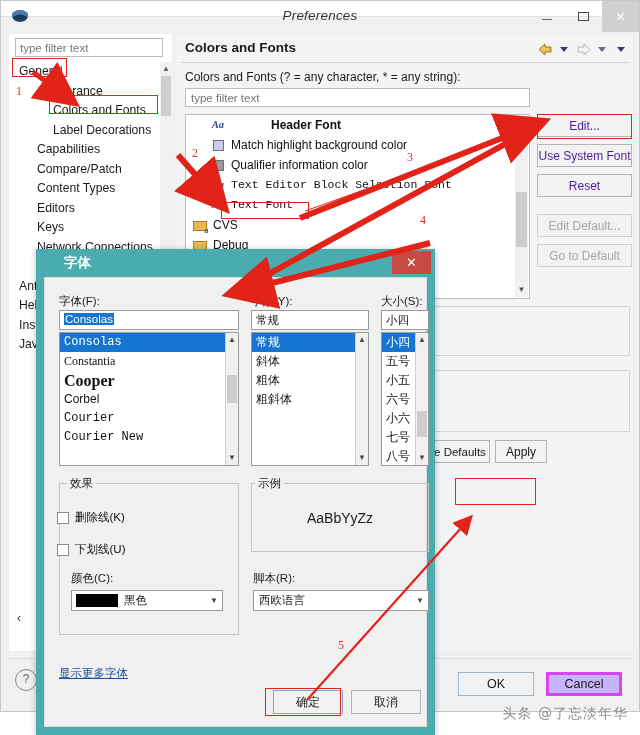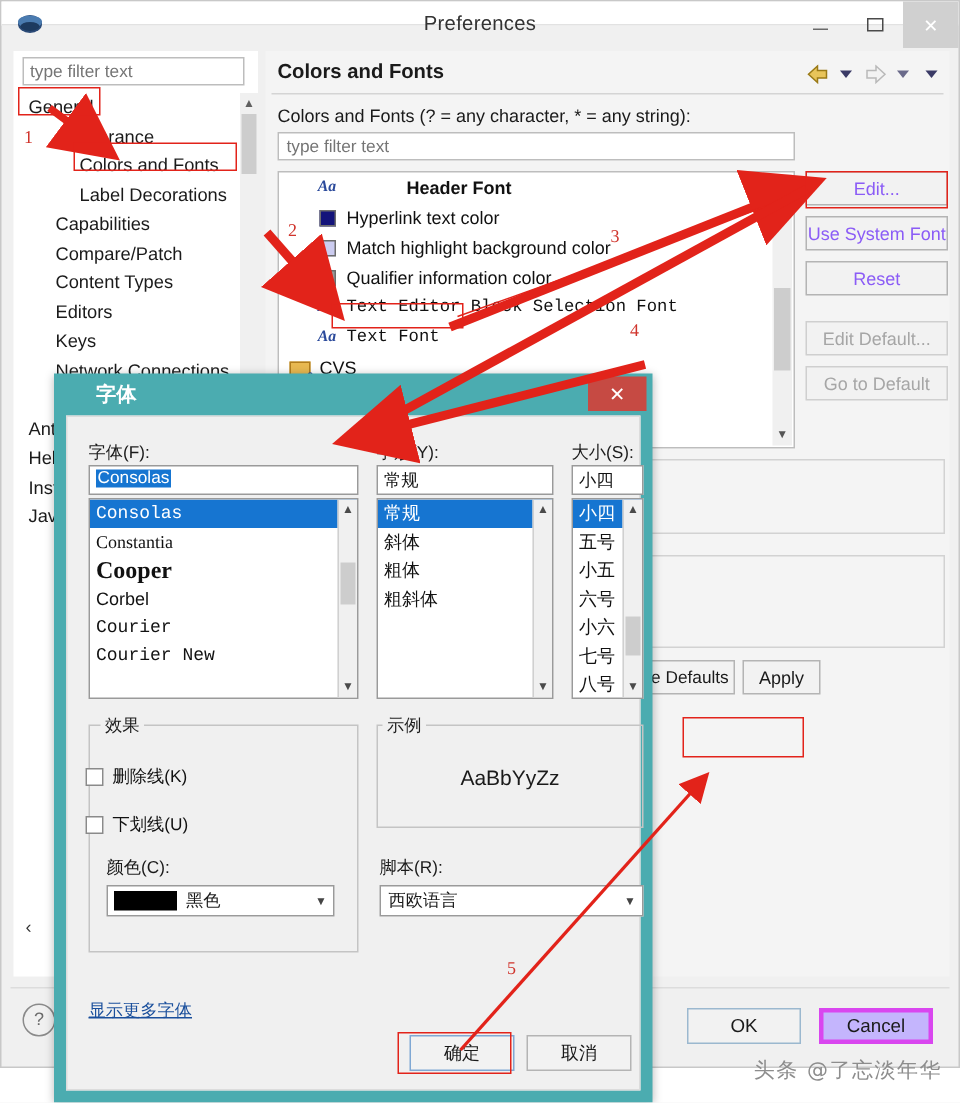--- a/index.html
+++ b/index.html
@@ -12,21 +12,21 @@
   }
 
   
   #prefs-window{
     position:absolute;left:0;top:0;width:640px;height:712px;
     background:#f0f0f0;border:1px solid #c8c8c8;box-sizing:border-box;
   }
   
   #prefs-titlebar{
     position:absolute;left:0;top:0;right:0;height:16px;
-    background:#ffffff;border-bottom:1px solid #e2e2e2;box-sizing:border-box;
+    background:#ffffff;border-bottom:1px solid #e2e2e2;box-sizing:border-box;font-style:italic;
   }
   #prefs-title{
     position:absolute;left:0;right:0;top:7px;text-align:center;
     font-size:13.5px;color:#333;letter-spacing:.2px;
   }
   #app-icon{
     position:absolute;left:10px;top:6px;width:18px;height:18px;
   }
   .win-btn{
     position:absolute;top:0;height:31px;width:37px;
@@ -125,21 +125,21 @@
   .folder-ico::after{content:"a";position:absolute;right:-1px;bottom:-2px;font-size:7px;font-style:italic;color:#2b4a9b;font-weight:bold;line-height:1;}
   #fonts-scrollbar{position:absolute;right:1px;top:1px;width:13px;bottom:1px;background:#f0f0f0;}
   #ft-up{position:absolute;top:0;left:0;width:13px;height:14px;text-align:center;line-height:14px;font-size:8px;color:#555;}
   #ft-down{position:absolute;bottom:0;left:0;width:13px;height:14px;text-align:center;line-height:14px;font-size:8px;color:#555;}
   #ft-thumb{position:absolute;left:1px;top:76px;width:11px;height:55px;background:#cdcdcd;}
 
   
   .side-btn{
     position:absolute;left:360px;width:95px;height:23px;
     border:1px solid #b4b4b4;background:#f2f2f2;box-sizing:border-box;
-    font-size:12px;color:#8b5cf6;display:flex;align-items:center;justify-content:center;
+    font-size:12px;color:#4c1d95;display:flex;align-items:center;justify-content:center;
   }
   .side-btn.disabled{color:#a6a6a6;background:#f2f2f2;border-color:#cfcfcf;}
   #btn-edit{top:80px;}
   #btn-use-system{top:110px;}
   #btn-reset{top:140px;}
   #btn-edit-default{top:180px;}
   #btn-goto-default{top:210px;}
 
   #preview-box-1{
     position:absolute;left:8px;top:272px;width:445px;height:50px;
@@ -338,26 +338,20 @@
     <div id="fonts-desc">Colors and Fonts (? = any character, * = any string):</div>
     <input id="fonts-filter" type="text" placeholder="type filter text" style="">
 
     <div id="fonts-tree">
       <div class="fi">
         <span class="fi-ico aa-ico">Aa</span>
         <span class="fi-lbl lbl-bold">Header Font</span>
       </div>
       <div class="fi">
         <span class="fi-ico">
-            <i class="sw" style="background:#13137a"></i>
-          </span>
-        <span class="fi-lbl">Hyperlink text color</span>
-      </div>
-      <div class="fi">
-        <span class="fi-ico">
             <i class="sw" style="background:#ccccf0"></i>
           </span>
         <span class="fi-lbl">Match highlight background color</span>
       </div>
       <div class="fi">
         <span class="fi-ico">
             <i class="sw" style="background:#9a9a9a"></i>
           </span>
         <span class="fi-lbl">Qualifier information color</span>
       </div>

